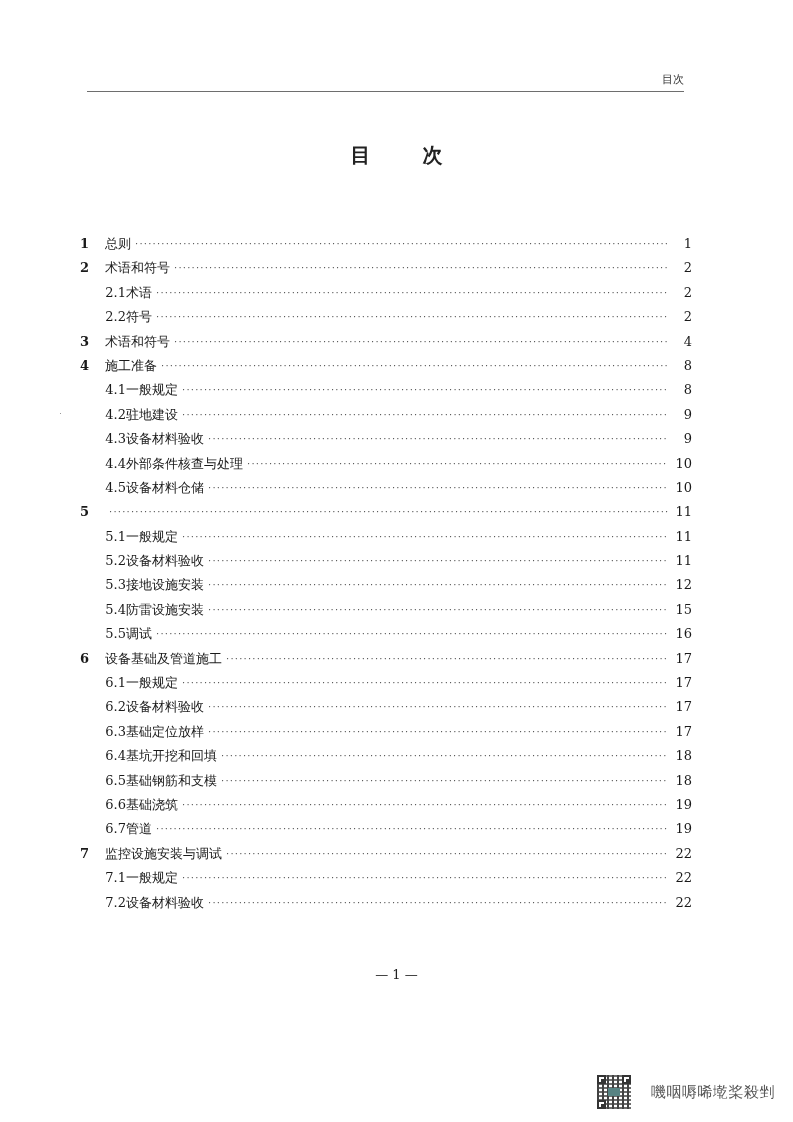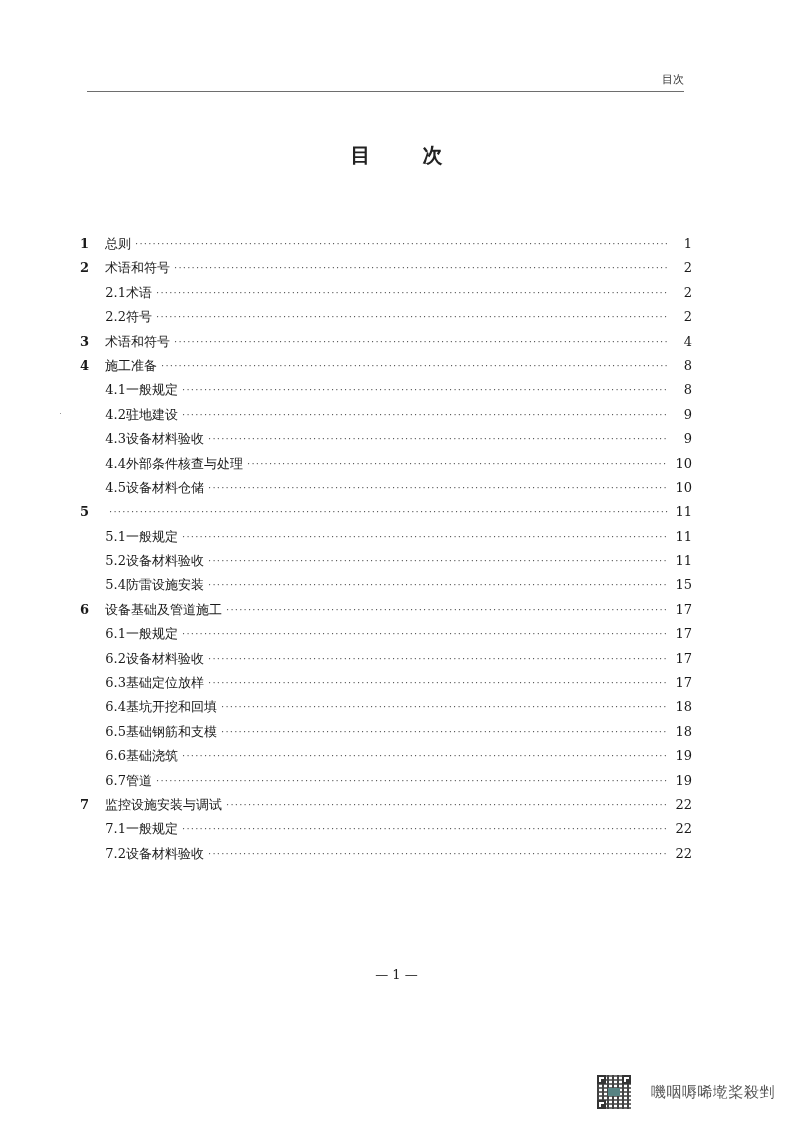--- a/index.html
+++ b/index.html
@@ -279,24 +279,36 @@
       <span class="leader"></span>
       <span class="page">11</span>
     </li>
   <li class="toc-row section">
       <span class="num">5.2</span>
       <span class="label">设备材料验收</span>
       <span class="leader"></span>
       <span class="page">11</span>
     </li>
   <li class="toc-row section">
+      <span class="num">5.3</span>
+      <span class="label">接地设施安装</span>
+      <span class="leader"></span>
+      <span class="page">12</span>
+    </li>
+  <li class="toc-row section">
       <span class="num">5.4</span>
       <span class="label">防雷设施安装</span>
       <span class="leader"></span>
       <span class="page">15</span>
+    </li>
+  <li class="toc-row section">
+      <span class="num">5.5</span>
+      <span class="label">调试</span>
+      <span class="leader"></span>
+      <span class="page">16</span>
     </li>
   <li class="toc-row chapter">
       <span class="num">6</span>
       <span class="label">设备基础及管道施工</span>
       <span class="leader"></span>
       <span class="page">17</span>
     </li>
   <li class="toc-row section">
       <span class="num">6.1</span>
       <span class="label">一般规定</span>

